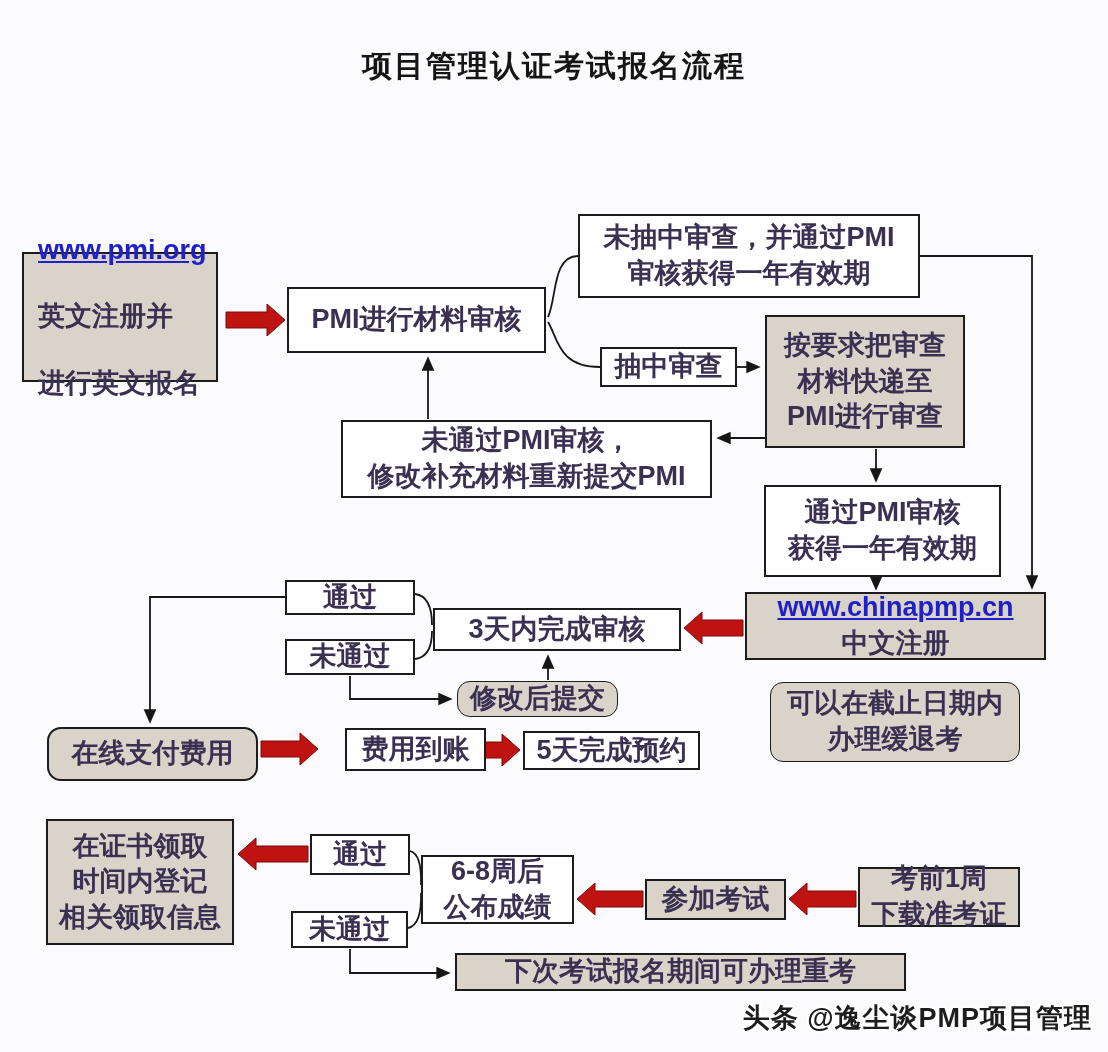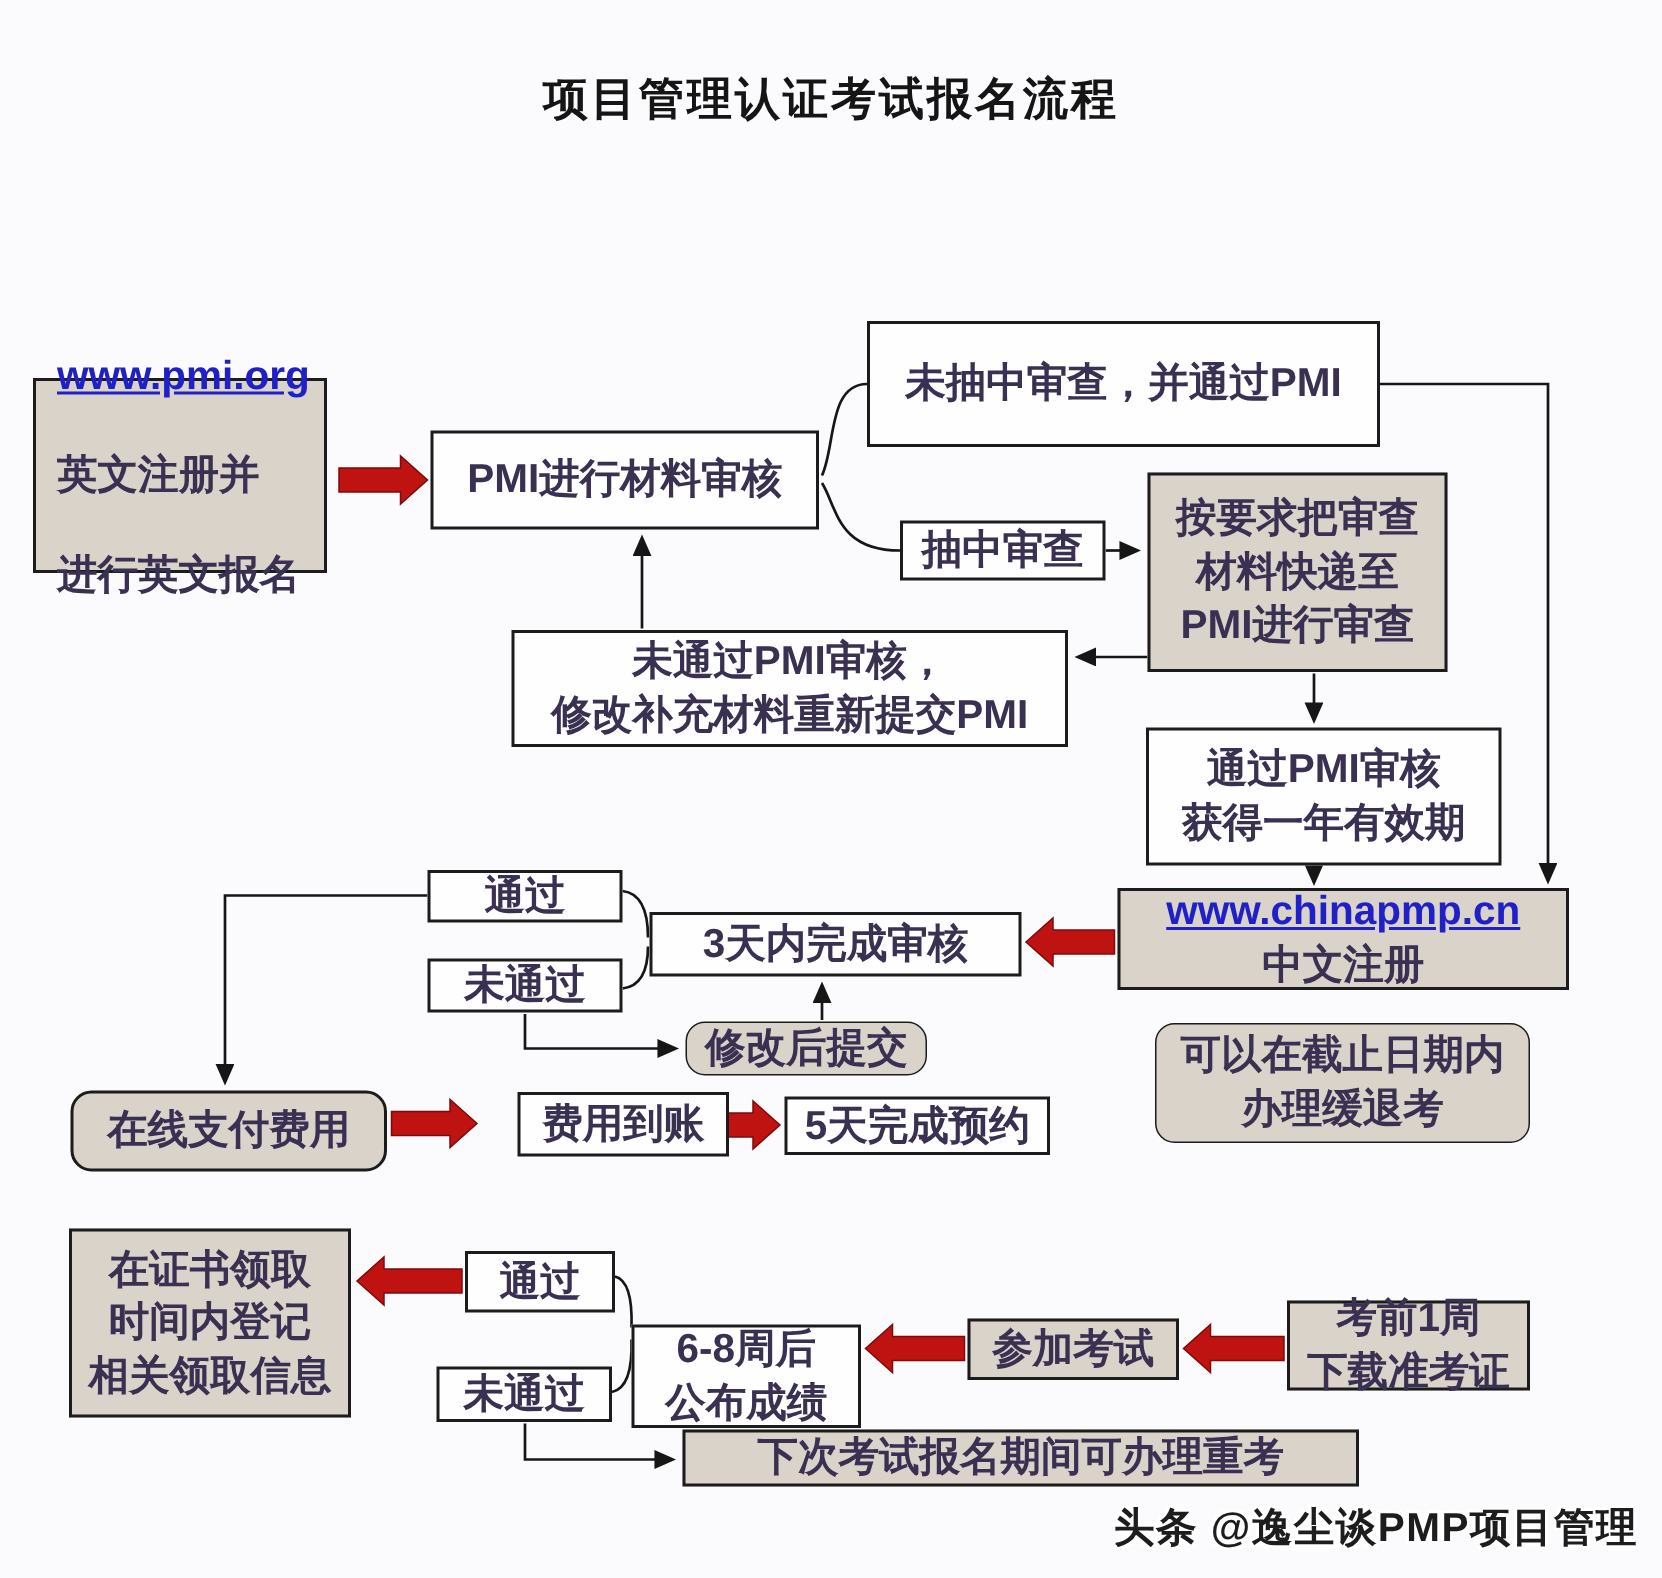--- a/index.html
+++ b/index.html
@@ -92,20 +92,21 @@
     <span>英文注册并</span>
     <span>进行英文报名</span>
   </div>
 
   <div class="box" style="left:287px;top:287px;width:259px;height:66px;">
     <span>PMI进行材料审核</span>
   </div>
 
   <div class="box" style="left:578px;top:214px;width:342px;height:84px;">
     <span>未抽中审查，并通过PMI</span>
+    <span>审核获得一年有效期</span>
   </div>
 
   <div class="box" style="left:600px;top:347px;width:137px;height:40px;">
     <span>抽中审查</span>
   </div>
 
   <div class="box" style="left:341px;top:420px;width:371px;height:78px;">
     <span>未通过PMI审核，</span>
     <span>修改补充材料重新提交PMI</span>
   </div>
@@ -166,21 +167,21 @@
   </div>
 
   <div class="box" style="left:310px;top:834px;width:100px;height:41px;">
     <span>通过</span>
   </div>
 
   <div class="box" style="left:291px;top:911px;width:117px;height:37px;">
     <span>未通过</span>
   </div>
 
-  <div class="box" style="left:421px;top:855px;width:153px;height:69px;margin-top:28px;">
+  <div class="box" style="left:421px;top:855px;width:153px;height:69px;">
     <span>6-8周后</span>
     <span>公布成绩</span>
   </div>
 
   <div class="box shaded" style="left:645px;top:879px;width:141px;height:41px;">
     <span>参加考试</span>
   </div>
 
   <div class="box shaded" style="left:858px;top:867px;width:162px;height:60px;">
     <span>考前1周</span>

